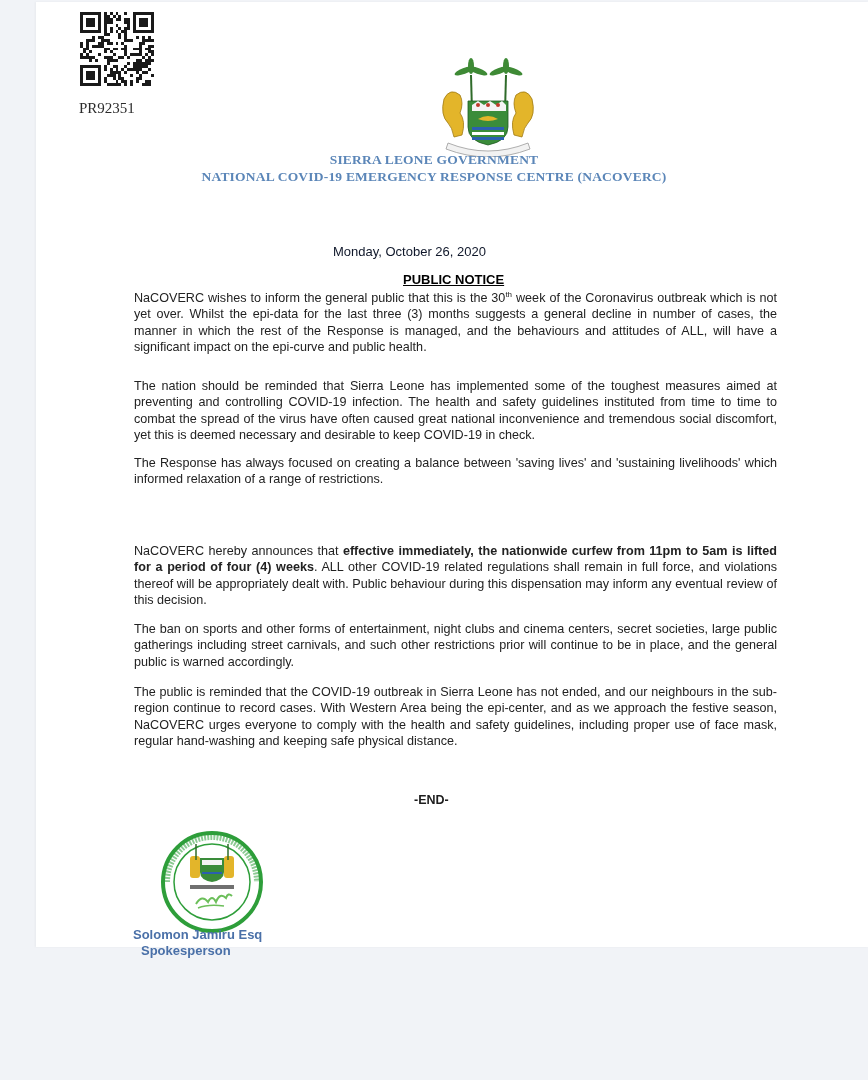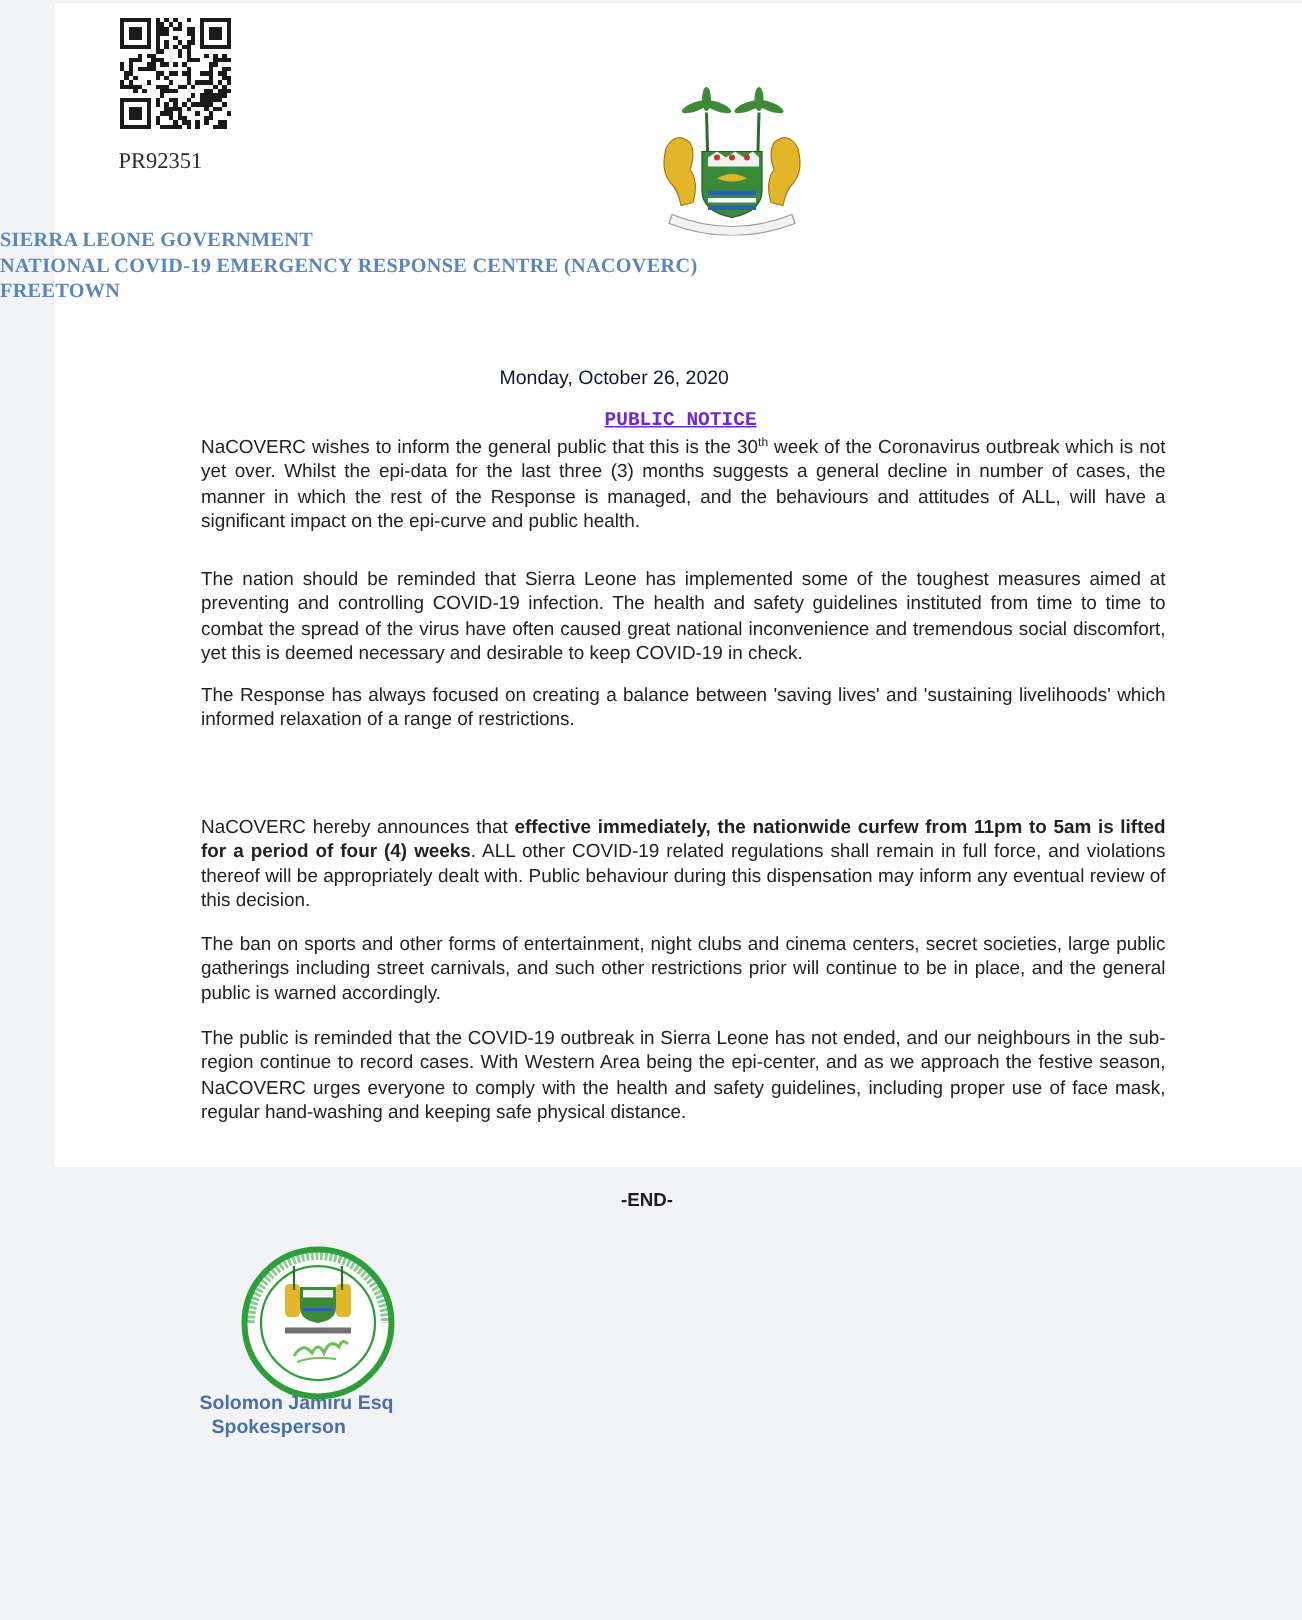--- a/index.html
+++ b/index.html
@@ -3,46 +3,46 @@
 <meta charset="utf-8">
 <style>
   html, body { margin: 0; padding: 0; }
   body {
     width: 868px; height: 1080px; overflow: hidden;
     background: #f1f3f7;
     position: relative;
     font-family: "Liberation Sans", sans-serif;
   }
   .page {
-    position: absolute; left: 36px; top: 2px; width: 832px; height: 776px;
+    position: absolute; left: 36px; top: 2px; width: 832px; height: 945px;
     background: #ffffff;
     box-shadow: -1px 0 2px rgba(0,0,0,0.04);
   }
   .qr {
     position: absolute; left: 44px; top: 10px; width: 74px; height: 74px;
   }
   .ref {
     position: absolute; left: 43px; top: 98px;
     font-family: "Liberation Serif", serif; font-size: 15px; color: #2b2b2b;
   }
   .crest {
     position: absolute; left: 398px; top: 55px; width: 108px; height: 100px;
   }
   .hdr {
-    position: absolute; left: 0; width: 868px; 
+    position: absolute; left: 0; width: 868px; text-align: center;
     font-family: "Liberation Serif", serif; font-weight: bold;
     color: #5b86b8; font-size: 13.5px; letter-spacing: 0.2px;
   }
   .date {
     position: absolute; left: 333px; top: 242px;
     font-size: 13px; color: #0f172a;
   }
   .notice-title {
     position: absolute; left: 403px; top: 270px;
-    font-size: 13px; font-weight: bold; text-decoration: underline; color: #6d28d9; font-family: Liberation Mono, monospace;
+    font-size: 13px; font-weight: bold; text-decoration: underline; color: #000000;
   }
   .para {
     position: absolute; left: 134px; width: 643px;
     font-size: 12.6px; line-height: 16.3px; color: #222;
     text-align: justify;
   }
   .end {
     position: absolute; left: 430px; top: 791px;
     font-size: 12.5px; font-weight: bold; color: #1d1d1d;
   }
@@ -308,21 +308,20 @@
     <path d="M44 62 q10 -6 20 0 q-10 4 -20 0z" fill="#e3b52a"></path>
     <rect x="38" y="70" width="32" height="3" fill="#2b5fb0"></rect>
     <rect x="38" y="75" width="32" height="3" fill="#ffffff"></rect>
     <rect x="38" y="80" width="32" height="3" fill="#2b5fb0"></rect>
 
     <path d="M14 86 q40 16 80 0 l2 6 q-42 16 -84 0z" fill="#f2f2f2" stroke="#9a9a9a" stroke-width="0.8"></path>
   </svg>
 
   <div class="hdr" style="top:150px; left:-36px;">SIERRA LEONE GOVERNMENT</div>
   <div class="hdr" style="top:167px; left:-36px;">NATIONAL COVID-19 EMERGENCY RESPONSE CENTRE (NACOVERC)</div>
-  <div class="hdr" style="top:184px; left:-36px;">FREETOWN</div>
 
   <div class="date" style="left:297px;">Monday, October 26, 2020</div>
   <div class="notice-title" style="left:367px;">PUBLIC NOTICE</div>
 
   <div class="para" style="top:285px; left:98px;">
     <span>NaCOVERC wishes to inform the general public that this is the 30</span><sup style="font-size:8px;">th</sup><span> week of the Coronavirus outbreak which is not yet over. Whilst the epi-data for the last three (3) months suggests a general decline in number of cases, the manner in which the rest of the Response is managed, and the behaviours and attitudes of ALL, will have a significant impact on the epi-curve and public health.</span>
   </div>
 
   <div class="para" style="top:376px; left:98px;">The nation should be reminded that Sierra Leone has implemented some of the toughest measures aimed at preventing and controlling COVID-19 infection. The health and safety guidelines instituted from time to time to combat the spread of the virus have often caused great national inconvenience and tremendous social discomfort, yet this is deemed necessary and desirable to keep COVID-19 in check.</div>
 

